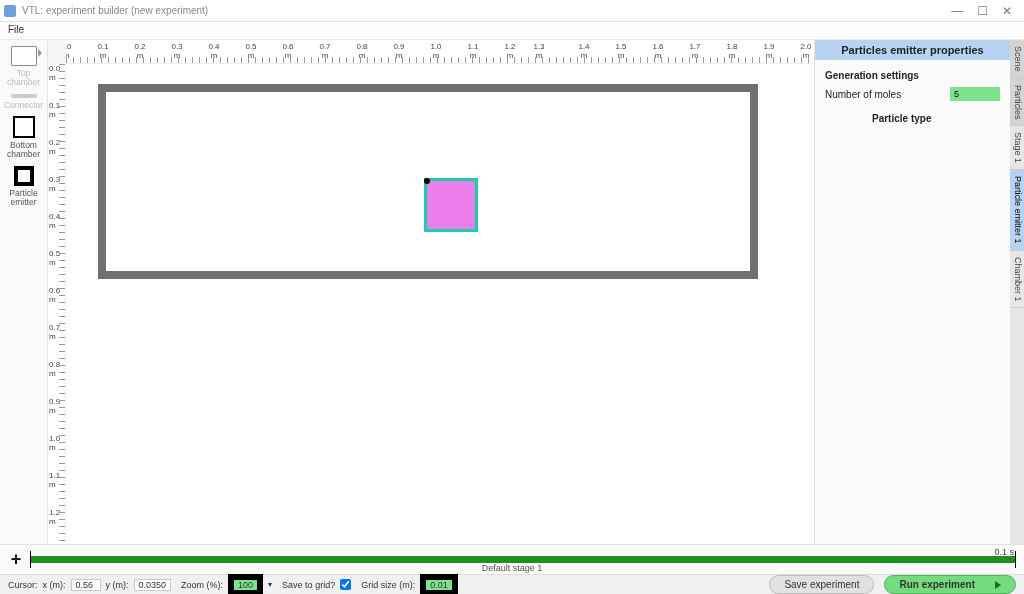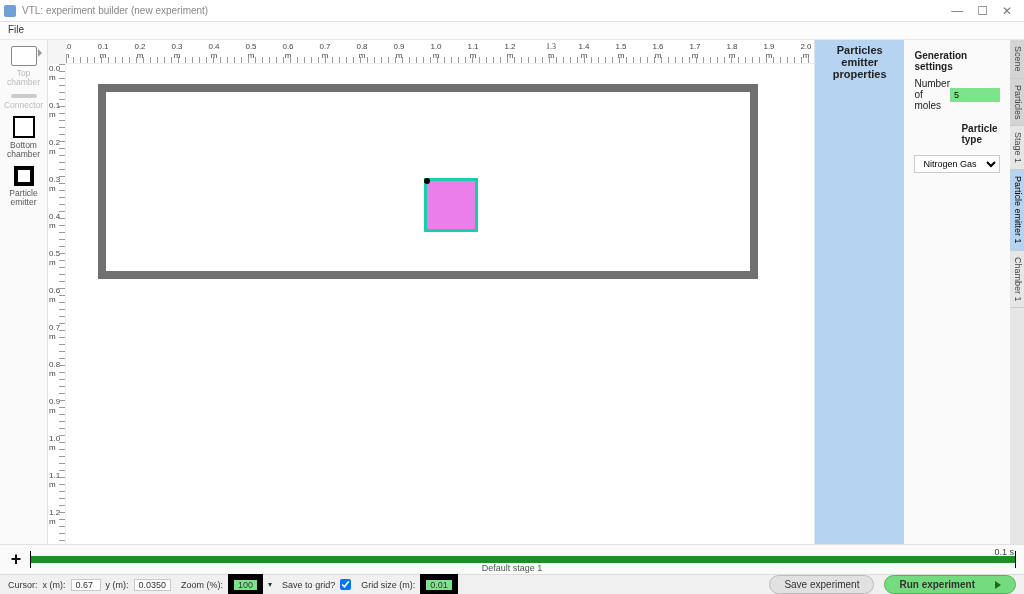--- a/index.html
+++ b/index.html
@@ -34,21 +34,21 @@
   .vrule { width:18px; background:#fff; border-right:1px solid #eee; position:relative; }
   .vrule .tick { position:absolute; left:1px; font-size:8px; color:#444; white-space:nowrap; }
   .vrule-minor { position:absolute; right:0; top:0; width:6px; height:100%;
     background-image: repeating-linear-gradient(to bottom, #999 0 1px, transparent 1px 7px); }
   .canvas { flex:1; background:#ffffff; position:relative; overflow:hidden;}
   .chamber { position:absolute; left:32px; top:20px; width:660px; height:195px; border:8px solid #707070; background:#fff; }
   .emitter { position:absolute; width:54px; height:54px; border:3px solid #18d0a8; background:#ec7eec; }
   .emitter-dot { position:absolute; width:6px; height:6px; background:#000; border-radius:50%; left:-3px; top:-3px; }
   
   .rightside { width:210px; display:flex; border-left:1px solid #e2e2e2; background:#fafafa; }
-  .prop-panel { flex:1; display:flex; flex-direction:row; }
+  .prop-panel { flex:1; display:flex; flex-direction:column; }
   .prop-header { background:#b6d4f2; padding:4px; font-weight:bold; text-align:center; color:#222; font-size:11px;}
   .prop-body { padding:10px 10px; color:#222; font-size:10px; }
   .prop-body h4 { font-weight:bold; margin-bottom:6px; font-size:10px;}
   .prop-row { display:flex; justify-content:space-between; align-items:center; margin:4px 0; }
   .prop-row label { font-size:10px; }
   .prop-row input { width:50px; background:#7de38a; border:1px solid #7de38a; font-size:9px; padding:1px 3px;}
   .prop-select { width:100%; font-size:9px; padding:2px 4px; background:#fff; border:1px solid #ccc; margin-top:4px;}
   .side-tabs { width:14px; background:#e6e6e6; display:flex; flex-direction:column; }
   .side-tab { writing-mode:vertical-rl; text-orientation:mixed; padding:6px 1px; font-size:9px; border-bottom:1px solid #ccc; color:#444; text-align:center; cursor:default;}
   .side-tab.active { background:#b6d4f2; color:#000; }
@@ -123,21 +123,21 @@
           <div class="tick" style="left: 111px;">0.3<span class="u">m</span></div>
           <div class="tick" style="left: 148px;">0.4<span class="u">m</span></div>
           <div class="tick" style="left: 185px;">0.5<span class="u">m</span></div>
           <div class="tick" style="left: 222px;">0.6<span class="u">m</span></div>
           <div class="tick" style="left: 259px;">0.7<span class="u">m</span></div>
           <div class="tick" style="left: 296px;">0.8<span class="u">m</span></div>
           <div class="tick" style="left: 333px;">0.9<span class="u">m</span></div>
           <div class="tick" style="left: 370px;">1.0<span class="u">m</span></div>
           <div class="tick" style="left: 407px;">1.1<span class="u">m</span></div>
           <div class="tick" style="left: 444px;">1.2<span class="u">m</span></div>
-          <div class="tick" style="left: 485px; font-family: Liberation Serif, serif;">1.3<span class="u">m</span></div>
+          <div class="tick" style="left: 473px;">1.3<span class="u">m</span></div>
           <div class="tick" style="left: 518px;">1.4<span class="u">m</span></div>
           <div class="tick" style="left: 555px;">1.5<span class="u">m</span></div>
           <div class="tick" style="left: 592px;">1.6<span class="u">m</span></div>
           <div class="tick" style="left: 629px;">1.7<span class="u">m</span></div>
           <div class="tick" style="left: 666px;">1.8<span class="u">m</span></div>
           <div class="tick" style="left: 703px;">1.9<span class="u">m</span></div>
           <div class="tick" style="left: 740px;">2.0<span class="u">m</span></div>
         </div>
       <div class="hrule-minor"></div>
     </div>
@@ -173,23 +173,20 @@
   <div class="rightside">
     <div class="prop-panel">
       <div class="prop-header">Particles emitter properties</div>
       <div class="prop-body">
         <h4>Generation settings</h4>
         <div class="prop-row">
           <label>Number of moles</label>
           <input value="5" style="">
         </div>
         <h4 style="margin-top:12px;padding-left:47px;">Particle type</h4>
-        <select class="prop-select">
-          <option>Nitrogen Gas</option>
-        </select>
       </div>
     </div>
     <div class="side-tabs">
       <div class="side-tab muted">Scene</div>
       <div class="side-tab muted">Particles</div>
       <div class="side-tab">Stage 1</div>
       <div class="side-tab active">Particle emitter 1</div>
       <div class="side-tab">Chamber 1</div>
     </div>
   </div>
@@ -199,21 +196,21 @@
   <div class="plus">+</div>
   <div class="track"></div>
   <div class="stage-label">Default stage 1</div>
   <div class="end-label">0.1 s</div>
 </div>
 
 <div class="statusbar">
   <div class="status-field">
     <span>Cursor:</span>
     <span>x (m):</span>
-    <span class="box">0.67</span>
+    <span class="box">0.56</span>
     <span>y (m):</span>
     <span class="box">0.0350</span>
   </div>
   <div class="status-field">
     <span>Zoom (%):</span>
     <span class="green-box">100</span>
     <span style="font-size:8px;">▾</span>
   </div>
   <div class="status-field">
     <span>Save to grid?</span>

